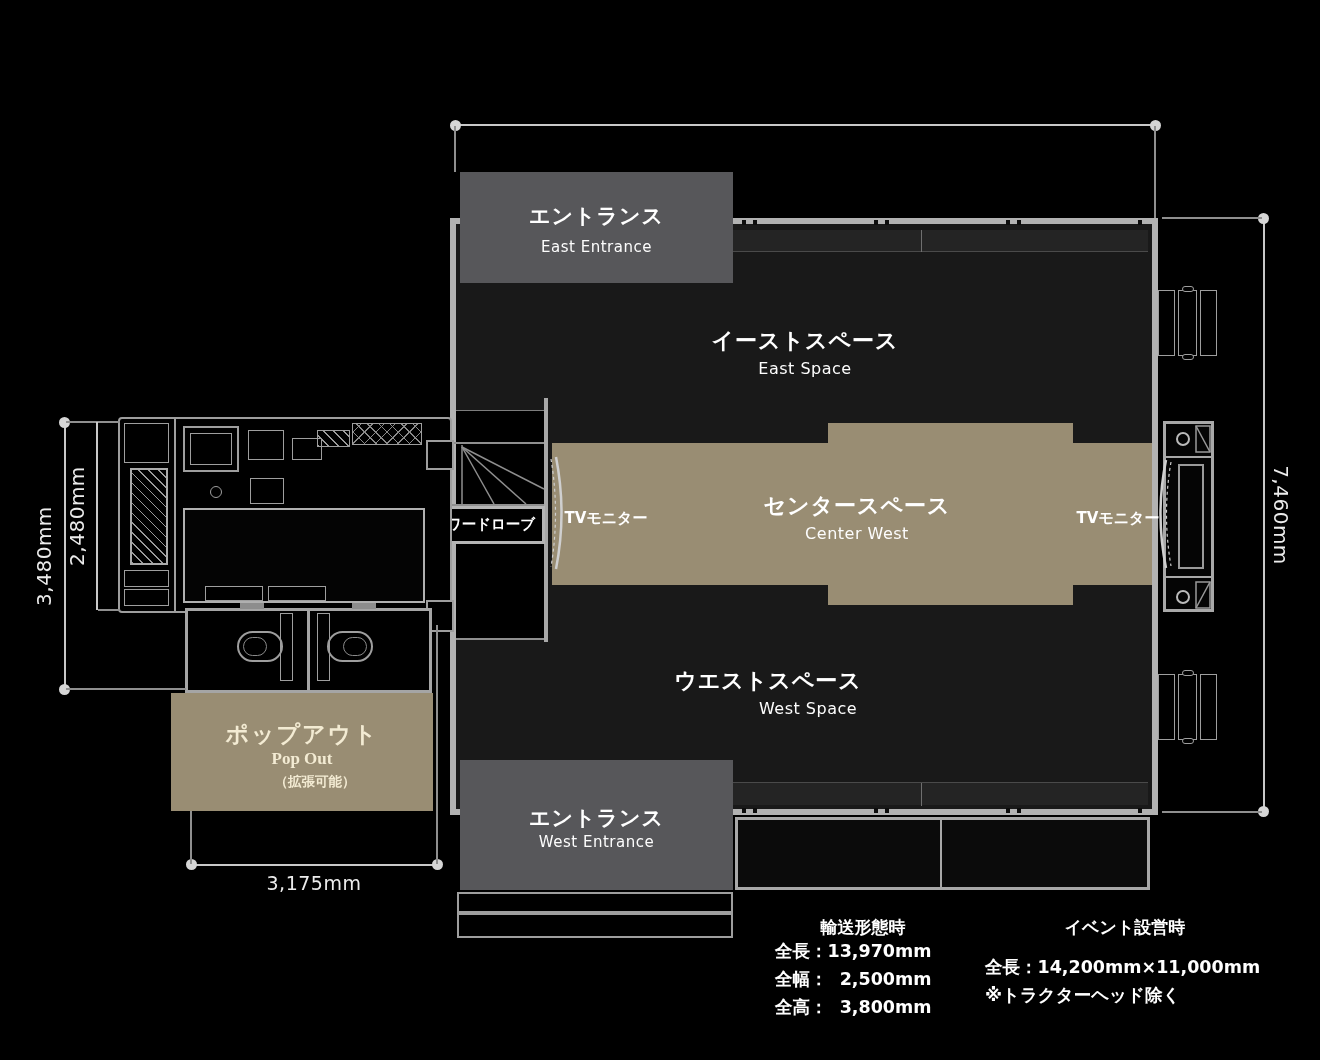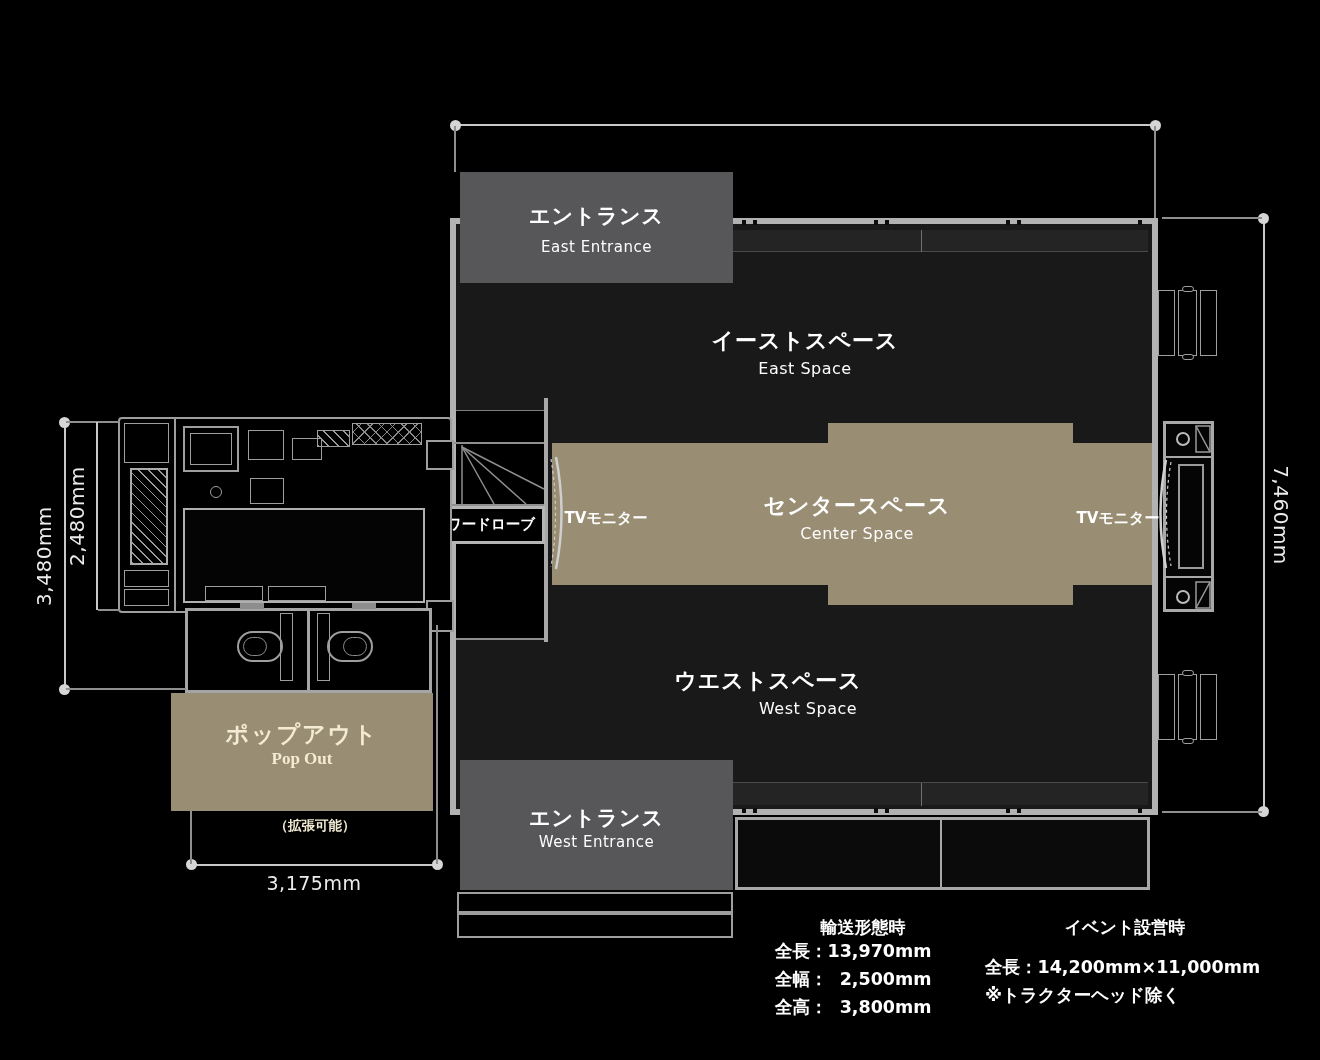--- a/index.html
+++ b/index.html
@@ -84,21 +84,21 @@
   </div>
   <div class="abs" style="left:327px;top:631px;width:46px;height:31px;border:2px solid #9e9e9e;border-radius:16px;">
     <div class="abs" style="left:14px;top:4px;width:24px;height:19px;border:1px solid #8a8a8a;border-radius:10px;"></div>
   </div>
   <div class="abs" style="left:240px;top:603px;width:24px;height:6px;background:#8d8d8d;"></div>
   <div class="abs" style="left:352px;top:603px;width:24px;height:6px;background:#8d8d8d;"></div>
 
   <div class="abs" style="left:171px;top:693px;width:262px;height:118px;background:#998D73;"></div>
   <div class="txt cream" style="left:171px;top:719px;width:262px;font-size:23px;font-weight:700;letter-spacing:2px;">ポップアウト</div>
   <div class="txt cream" style="left:171px;top:749px;width:262px;font-size:17px;font-weight:600;font-family:Liberation Serif, serif;">Pop Out</div>
-  <div class="txt cream" style="left:171px;top:773px;width:288px;font-size:13.5px;font-weight:600;margin-top:44px;">（拡張可能）</div>
+  <div class="txt cream" style="left:171px;top:773px;width:288px;font-size:13.5px;font-weight:600;">（拡張可能）</div>
 
   <div class="abs" style="left:1163px;top:421px;width:51px;height:191px;border:3px solid #a8a8a8;background:#050505;">
     <div class="abs" style="left:0;top:32px;width:45px;height:2px;background:#a8a8a8;"></div>
     <div class="abs" style="left:0;top:152px;width:45px;height:2px;background:#a8a8a8;"></div>
     <div class="abs" style="left:12px;top:40px;width:26px;height:105px;border:2px solid #9a9a9a;"></div>
     <div class="abs" style="left:10px;top:8px;width:14px;height:14px;border:2px solid #bbb;border-radius:50%;"></div>
     <div class="abs" style="left:10px;top:166px;width:14px;height:14px;border:2px solid #bbb;border-radius:50%;"></div>
   </div>
 
   <div class="abs" style="left:1158px;top:286px;width:62px;height:74px;">
@@ -145,21 +145,21 @@
   <div class="txt jp-title" style="left:460px;top:804px;width:273px;font-size:21px;">エントランス</div>
   <div class="txt en-sub" style="left:460px;top:833px;width:273px;font-size:15px;">West Entrance</div>
 
   <div class="abs wallbox" style="left:457px;top:892px;width:276px;height:21px;"></div>
   <div class="abs wallbox" style="left:457px;top:913px;width:276px;height:25px;"></div>
 
   <div class="txt jp-title" style="left:655px;top:326px;width:300px;">イーストスペース</div>
   <div class="txt en-sub" style="left:655px;top:359px;width:300px;">East Space</div>
 
   <div class="txt jp-title" style="left:707px;top:491px;width:300px;">センタースペース</div>
-  <div class="txt en-sub" style="left:707px;top:524px;width:300px;">Center Space</div>
+  <div class="txt en-sub" style="left:707px;top:524px;width:300px;">Center West</div>
 
   <div class="txt jp-title" style="left:618px;top:666px;width:300px;">ウエストスペース</div>
   <div class="txt en-sub" style="left:658px;top:699px;width:300px;">West Space</div>
 
   <div class="txt" style="left:564px;top:509px;width:84px;font-size:15px;font-weight:700;">TVモニター</div>
   <div class="txt" style="left:1076px;top:509px;width:84px;font-size:15px;font-weight:700;">TVモニター</div>
 
   <div class="abs dimline" style="left:455px;top:124px;width:700px;height:2px;"></div>
   <div class="dot" style="left:450px;top:120px;"></div>
   <div class="dot" style="left:1150px;top:120px;"></div>

